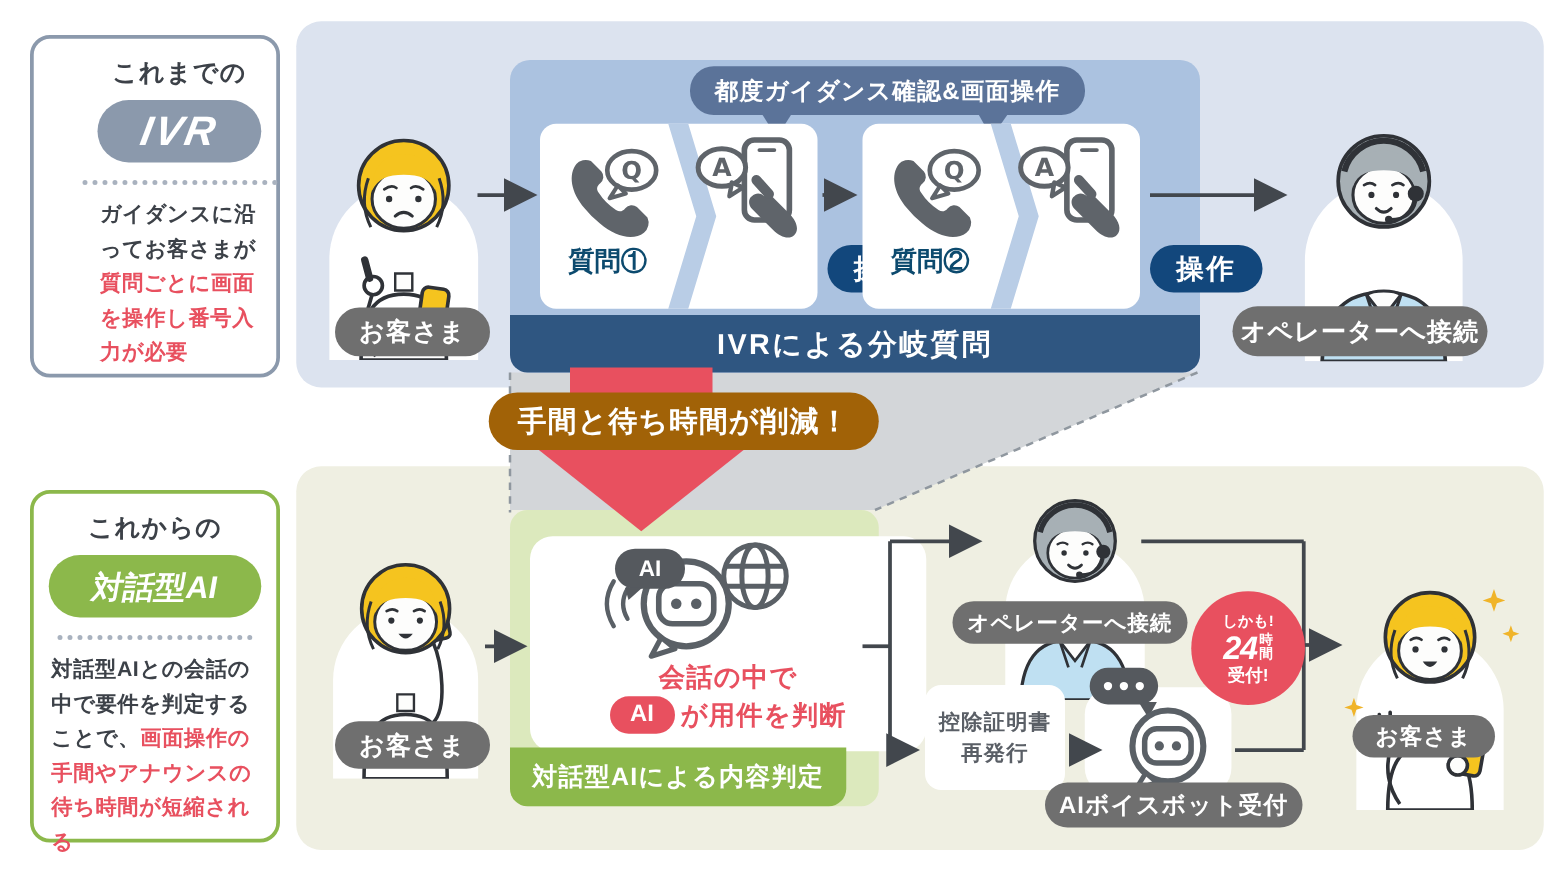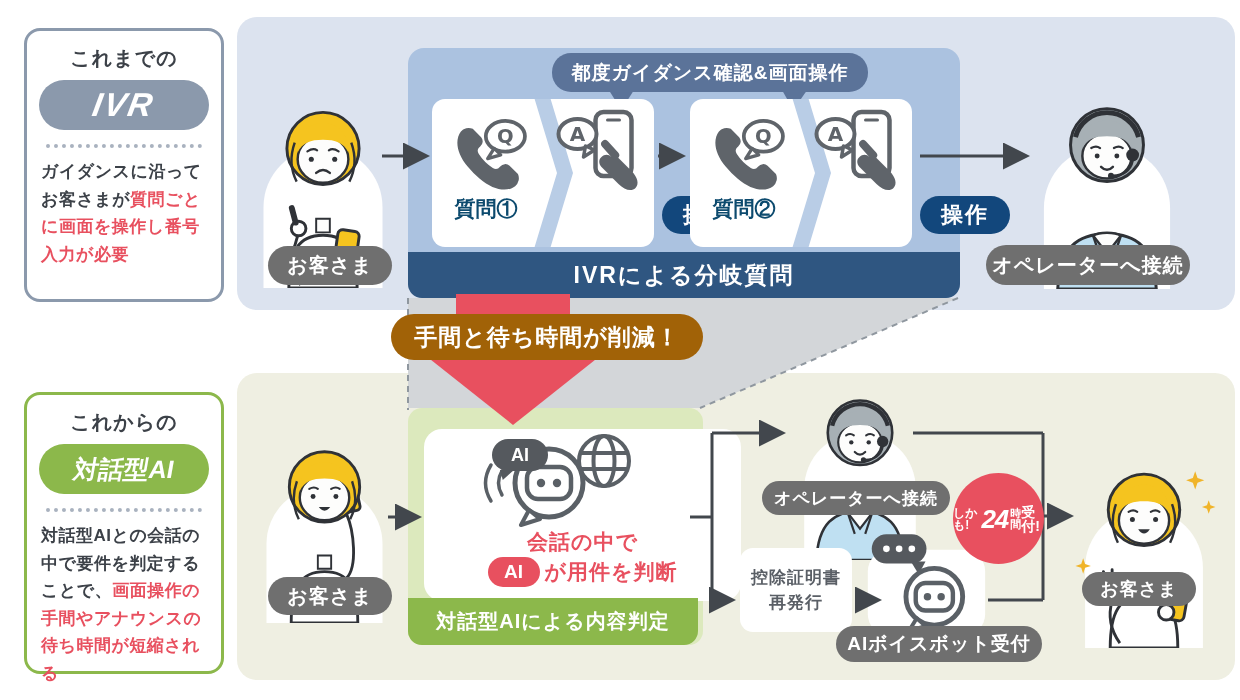--- a/index.html
+++ b/index.html
@@ -36,36 +36,36 @@
   .q-label{position:absolute;left:0;top:96px;width:108px;text-align:center;font-size:21px;font-weight:bold;color:#0c4a6e;font-family:Liberation Mono, monospace;}
   .op-pill{position:absolute;left:120px;top:97px;width:90px;height:38px;background:#12477c;border-radius:999px;
            color:#fff;font-weight:bold;font-size:22px;display:flex;align-items:center;justify-content:center;letter-spacing:2px;}
   .ivr-bar{position:absolute;left:408px;top:252px;width:552px;height:46px;background:#2f5681;border-radius:0 0 14px 14px;
            color:#fff;font-weight:bold;font-size:23px;display:flex;align-items:center;justify-content:center;z-index:4;letter-spacing:2px;}
   
   .red-badge{position:absolute;left:391px;top:314px;width:312px;height:46px;background:#a16207;border-radius:23px;
              color:#fff;font-weight:bold;font-size:23px;display:flex;align-items:center;justify-content:center;z-index:7;letter-spacing:1px;}
   
   .green-panel{position:absolute;left:408px;top:408px;width:295px;height:237px;background:#dce9bd;border-radius:14px;z-index:4;}
-  .green-bar{position:absolute;left:408px;top:598px;width:290px;height:47px;background:#8cb84b;border-radius:0 0 14px 14px;
+  .green-bar{position:absolute;left:408px;top:598px;width:269px;height:47px;background:#8cb84b;border-radius:0 0 14px 14px;
              color:#fff;font-weight:bold;font-size:20px;display:flex;align-items:center;justify-content:center;z-index:5;letter-spacing:1px;}
   .ai-box{position:absolute;left:424px;top:429px;width:317px;height:172px;background:#fff;border-radius:18px;z-index:5;}
   .ai-chip{position:absolute;left:68px;top:10px;width:56px;height:32px;background:#55595e;border-radius:16px;
            color:#fff;font-weight:bold;font-size:18px;display:flex;align-items:center;justify-content:center;z-index:2;}
   .ai-chip .tail{position:absolute;left:8px;bottom:-9px;width:14px;height:10px;background:#55595e;clip-path:polygon(0 0,100% 0,20% 100%);}
   .judge1{position:absolute;left:0;top:99px;width:100%;text-align:center;color:#e8505f;font-weight:bold;font-size:21px;letter-spacing:1px;}
   .judge2{position:absolute;left:0;top:128px;width:100%;display:flex;align-items:center;justify-content:center;gap:5px;}
   .judge2 .chip{background:#e8505f;color:#fff;font-weight:bold;font-size:19px;border-radius:15px;width:52px;height:30px;
                 display:flex;align-items:center;justify-content:center;}
   .judge2 .t{color:#e8505f;font-weight:bold;font-size:21px;letter-spacing:1px;}
   .doc-box{position:absolute;left:740px;top:548px;width:112px;height:84px;background:#fff;border-radius:13px;z-index:5;
            display:flex;flex-direction:column;align-items:center;justify-content:center;
            color:#5a5f66;font-weight:bold;font-size:17px;line-height:1.5;letter-spacing:1px;}
   .badge24{position:absolute;left:953px;top:473px;width:91px;height:91px;border-radius:50%;background:#e8505f;color:#fff;z-index:8;
-           display:flex;flex-direction:row;align-items:center;justify-content:center;line-height:1;}
+           display:flex;flex-direction:column;align-items:center;justify-content:center;line-height:1;}
   .badge24 .l1{font-size:12px;font-weight:bold;}
   .badge24 .mid{display:flex;align-items:center;margin:2px 0;}
   .badge24 .num{font-size:26px;font-weight:bold;font-style:italic;letter-spacing:-1px;}
   .badge24 .unit{display:flex;flex-direction:column;font-size:11px;font-weight:bold;margin-left:2px;}
   .badge24 .l2{font-size:14px;font-weight:bold;}
   svg text{font-family:"DejaVu Sans","Liberation Sans",sans-serif;}
 </style>
 </head>
 <body>
 
@@ -73,21 +73,21 @@
 
   <div class="panel" style="left:237px;top:17px;width:998px;height:293px;background:#dce3ef;z-index:1;"></div>
   <div class="panel" style="left:237px;top:373px;width:998px;height:307px;background:#efefe2;z-index:1;"></div>
 
   <svg class="abs" style="left:400px;top:290px;z-index:2;" width="570" height="128" viewBox="0 0 570 128">
     <polygon points="8,8 558,8 300,118 8,118" fill="#d3d6d9"></polygon>
     <line x1="8" y1="8" x2="8" y2="120" stroke="#8f979f" stroke-width="2" stroke-dasharray="6 5"></line>
     <line x1="558" y1="8" x2="300" y2="118" stroke="#8f979f" stroke-width="2" stroke-dasharray="6 5"></line>
   </svg>
 
-  <div class="info-box" style="top:28px;height:274px;z-index:6;">
+  <div class="info-box" style="top:28px;height:274px;z-index:6;padding-left:39px;">
     <div class="info-heading">これまでの</div>
     <div class="info-pill gray">
       <span class="skew">IVR</span>
     </div>
     <div class="dotline"></div>
     <p class="desc"><span class="d">ガイダンスに沿ってお客さまが</span><span class="r">質問ごとに画面を操作し番号入力が必要</span></p>
   </div>
 
   <div class="info-box green" style="top:392px;height:282px;z-index:6;">
     <div class="info-heading">これからの</div>

